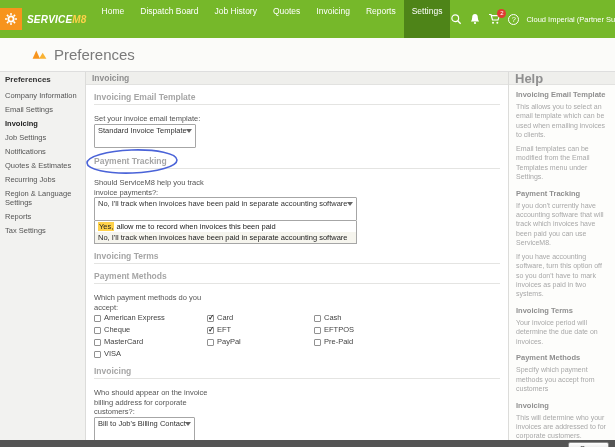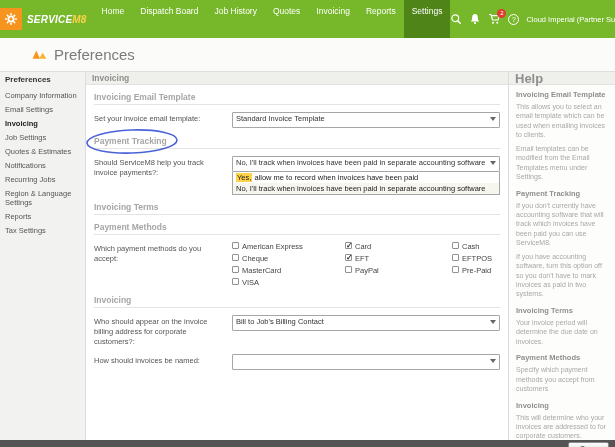--- a/index.html
+++ b/index.html
@@ -34,33 +34,33 @@
   .sidebar-item { font-size:7.5px; padding:2.5px 5px; cursor:pointer; }
   .sidebar-item.active { font-weight:bold; color:#1d1d1d; }
 
   
   .main { flex:1; background:#fff; display:flex; flex-direction:column; min-width:0; }
   .main-header { height:13px; background:#efefec; border-bottom:1px solid #e2e2e0; color:#8f8f8f; font-weight:bold; font-size:8.5px; line-height:13px; padding-left:6px; }
   .main-body { padding:0 8px; flex:1; overflow:hidden; }
   .section-title { margin-top:7px; padding-bottom:2px; border-bottom:1px solid #e4e4e2; color:#a6a6a6; font-weight:bold; font-size:8.5px; }
   .pt-wrap { position:relative; display:inline-block; }
   .annotation { position:absolute; left:-10px; top:-8px; pointer-events:none; }
-  .form-row { display:flex; align-items:flex-start; margin:7px 0 8px 0; }
+  .form-row { display:flex; align-items:flex-start; margin:7px 0 8px 0;flex-direction:column; }
   .form-label { width:138px; flex-shrink:0; font-size:7.5px; color:#555; padding:2px 10px 0 0; line-height:1.3; }
   .form-control { flex:1; min-width:0; }
-  .select { position:relative; border:1px solid #a6a6a6; border-radius:1px; background:#fff; height:16px; font-size:7.5px; color:#333; padding:1px 16px 0 3px; line-height:10px; cursor:pointer; white-space:nowrap; overflow:hidden; }
+  .select { position:relative; border:1px solid #a6a6a6; border-radius:1px; background:#fff; height:24px; font-size:7.5px; color:#333; padding:1px 8px 0 3px; line-height:10px; cursor:pointer; white-space:nowrap; overflow:hidden; }
   .select::after { content:""; position:absolute; right:3px; top:4px; border-left:3px solid transparent; border-right:3px solid transparent; border-top:4px solid #666; }
   .listbox { border:1px solid #a6a6a6; border-top:none; background:#fff; font-size:7.5px; color:#222; }
   .option { padding:1px 3px; height:11px; line-height:9px; cursor:pointer; white-space:nowrap; overflow:hidden; }
   .option.alt { background:#f6f5ee; }
   .hl { background:#ffd24a; padding:0 1px;margin-top:48px; }
   .pm-grid { display:flex; }
   .pm-col { display:flex; flex-direction:column; gap:3px; }
   .pm-col1 { width:113px; } .pm-col2 { width:107px; } .pm-col3 { flex:1; }
-  .pm-item { display:flex; align-items:flex-start; gap:3px; font-size:7.5px; color:#444; }
+  .pm-item { display:flex; align-items:flex-end; gap:3px; font-size:7.5px; color:#444; }
   .checkbox { width:7px; height:7px; border:1px solid #919191; border-radius:1px; background:#fff; position:relative; cursor:pointer; flex-shrink:0; }
   .checkbox[data-checked="true"]::after { content:"\2713"; position:absolute; top:-2.5px; left:0; font-size:8px; color:#2b2b2b; font-weight:bold; }
 
   
   .helppanel { width:107px; flex-shrink:0; background:#fdfdfb; border-left:1px solid #dcdcda; display:flex; flex-direction:column; }
   .help-header { height:13px; background:#efefec; border-bottom:1px solid #e2e2e0; color:#8f8f8f; font-weight:bold; font-size:13px; line-height:13px; padding-left:6px; }
   .help-body { padding:5px 7px; overflow:hidden; }
   .help-heading { font-size:7.5px; font-weight:bold; color:#8f8f8f; margin:7px 0 3px; }
   .help-section:first-child .help-heading { margin-top:0; }
   .help-p { font-size:7px; color:#a8a8a8; line-height:1.35; margin-bottom:4px; }
@@ -142,22 +142,22 @@
   </div>
 
   <div class="content">
 
     <aside class="sidebar">
       <div class="sidebar-title">Preferences</div>
       <div class="sidebar-item">Company Information</div>
       <div class="sidebar-item">Email Settings</div>
       <div class="sidebar-item active">Invoicing</div>
       <div class="sidebar-item">Job Settings</div>
+      <div class="sidebar-item">Notifications</div>
       <div class="sidebar-item">Quotes &amp; Estimates</div>
-      <div class="sidebar-item">Notifications</div>
       <div class="sidebar-item">Recurring Jobs</div>
       <div class="sidebar-item">Region &amp; Language Settings</div>
       <div class="sidebar-item">Reports</div>
       <div class="sidebar-item">Tax Settings</div>
     </aside>
 
     <main class="main">
       <div class="main-header">Invoicing</div>
       <div class="main-body">
 
@@ -175,21 +175,21 @@
             <svg class="annotation" width="96" height="27" viewBox="0 0 96 27">
               <ellipse cx="48" cy="13.5" rx="45" ry="11.5" fill="none" stroke="#4a63d8" stroke-width="1.6" transform="rotate(-2 48 13.5)"></ellipse>
             </svg>
           </span>
         </div>
         <div class="form-row" style="margin-bottom:0;">
           <div class="form-label">Should ServiceM8 help you track invoice payments?:</div>
           <div class="form-control">
             <div class="select">No, I'll track when invoices have been paid in separate accounting software</div>
             <div class="listbox">
-              <div class="option"><span class="hl">Yes,</span><span> allow me to record when invoices have been paid</span></div>
+              <div class="option"><span class="hl">Yes,</span><span> allow me to record when invoices this been paid</span></div>
               <div class="option alt">No, I'll track when invoices have been paid in separate accounting software</div>
             </div>
           </div>
         </div>
 
         <div class="section-title">Invoicing Terms</div>
 
         <div class="section-title">Payment Methods</div>
         <div class="form-row">
           <div class="form-label">Which payment methods do you accept:</div>

